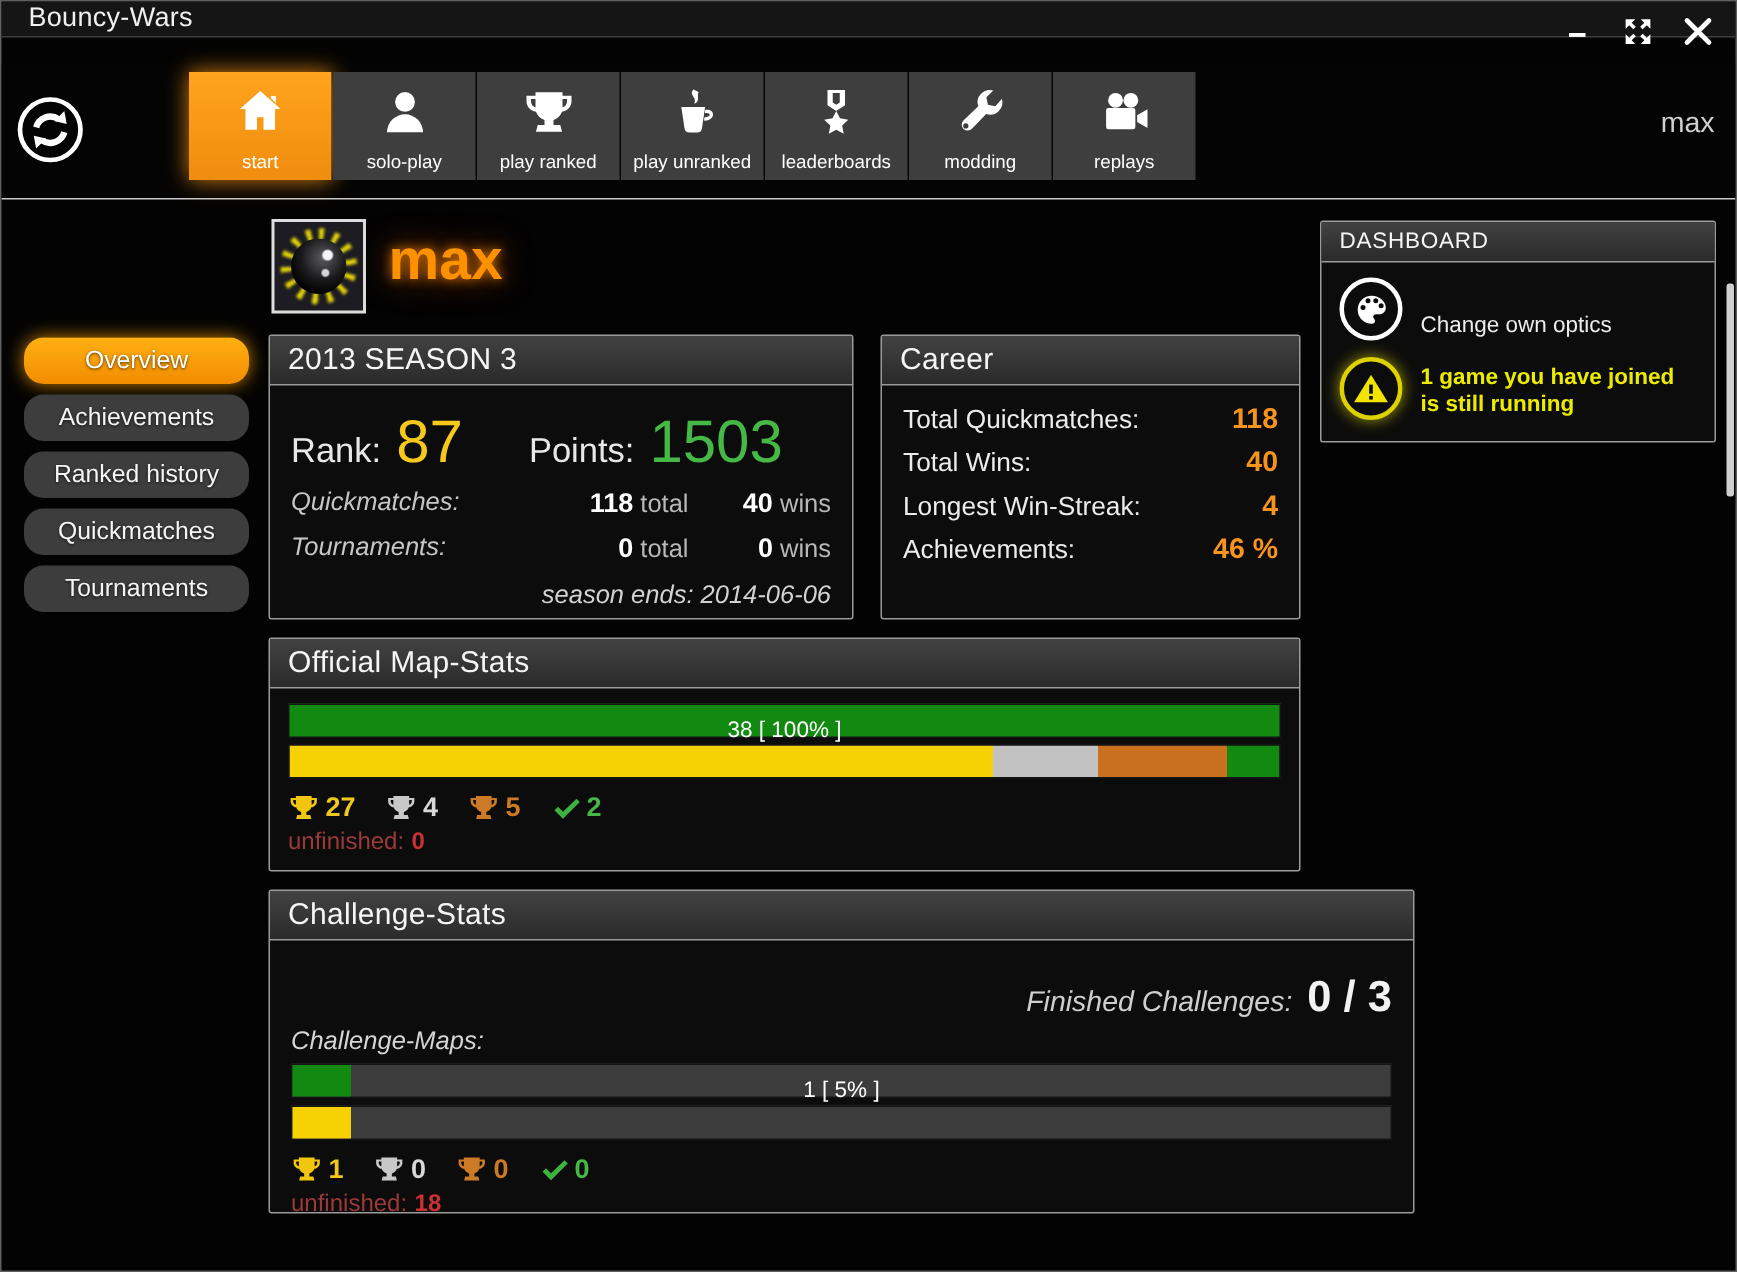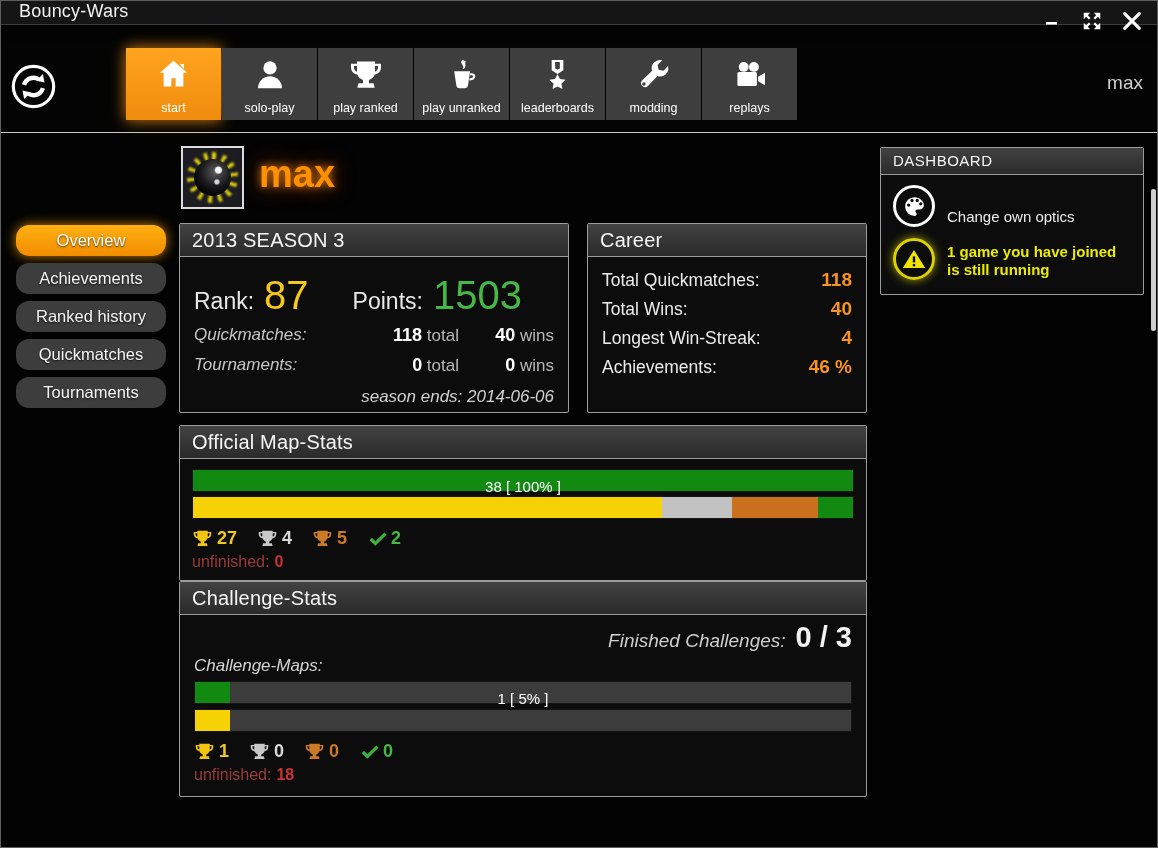--- a/index.html
+++ b/index.html
@@ -131,23 +131,23 @@
   .count-item { display:flex; align-items:center; gap:4px; }
   .count-item svg { display:block; }
   .count-val { font-size:18px; font-weight:600; }
   .cv-gold { color:#f0c81e; } .cv-silver { color:#d8d8d8; }
   .cv-bronze { color:#cd7a27; } .cv-green { color:#46b846; }
   .unfinished { margin-top:4px; font-size:16px; }
   .unfinished .ulbl { color:#9c3a3a; }
   .unfinished .uval { color:#ca3232; font-weight:bold; margin-left:5px; }
 
   
-  #challenge-panel { left:178px; top:580px; width:688px; height:216px; }
+  #challenge-panel { left:178px; top:592px; width:764px; height:216px; }
   #challenge-panel .panel-body { padding:8px 14px; }
-  .finished-row { display:flex; justify-content:flex-end; align-items:baseline; gap:10px; margin-top:0; }
+  .finished-row { display:flex; justify-content:flex-end; align-items:baseline; gap:10px; margin-top:16px; }
   .finished-row .flbl { color:#cfcfcf; font-size:19px; font-style:italic; }
   .finished-row .fval { color:#f2f2f2; font-size:29px; font-weight:bold; line-height:1; }
   .maps-label { color:#d5d5d5; font-size:17px; font-style:italic; margin:4px 0 5px 0; }
   .bar-track { position:relative; height:23px; background:#3c3c3c; border:1px solid #151515; }
   .bar-fill { position:absolute; left:0; top:0; bottom:0; }
   .fill-green { background:var(--bar-green); }
   .fill-yellow { background:var(--bar-yellow); }
   .bar2 { margin-top:5px; }
 
   

